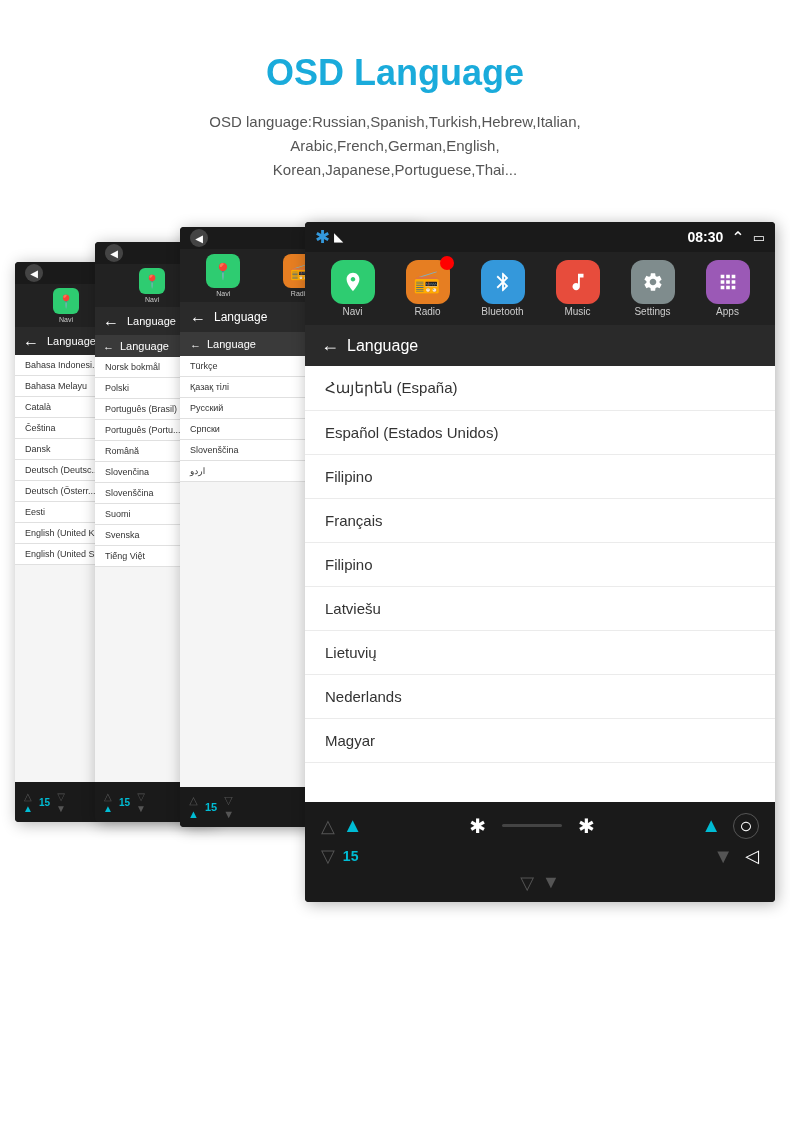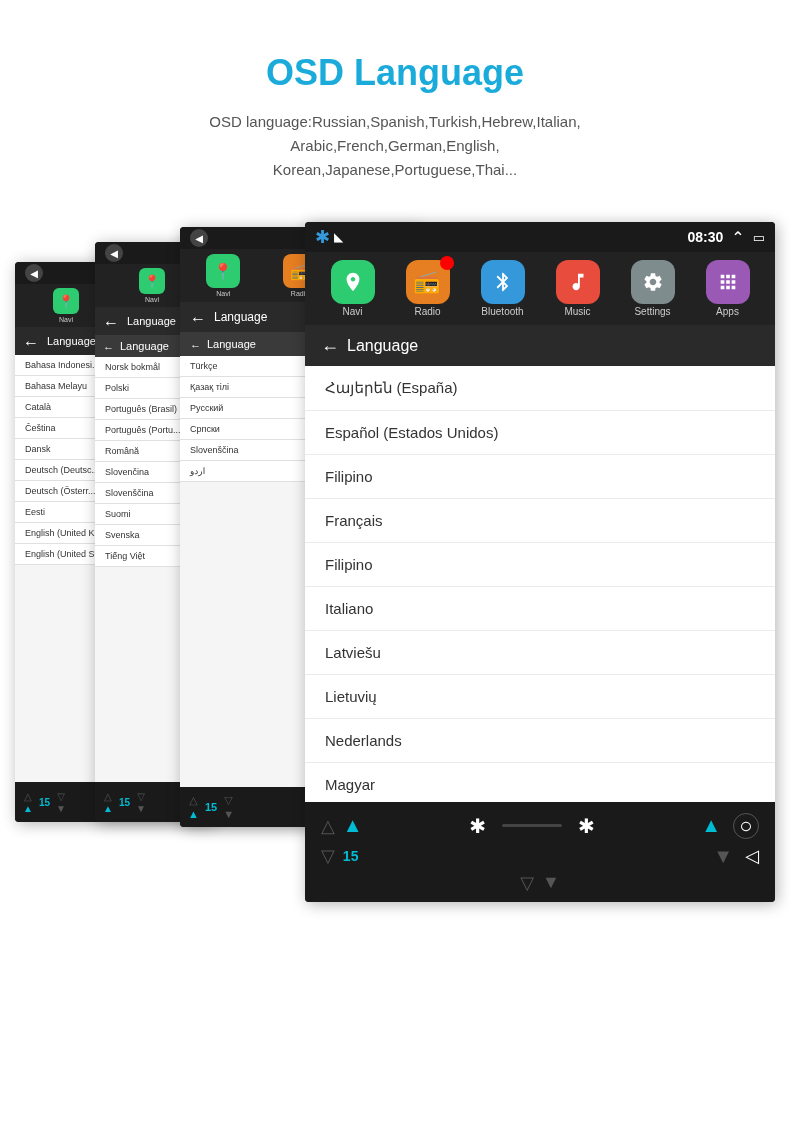--- a/index.html
+++ b/index.html
@@ -513,21 +513,20 @@
         <span class="back-arrow" style="font-size:18px;">←</span>
         <span>Language</span>
       </div>
 
       <div class="s4-lang-list">
         <div class="s4-lang-item">Հայերեն (España)</div>
         <div class="s4-lang-item">Español (Estados Unidos)</div>
         <div class="s4-lang-item">Filipino</div>
         <div class="s4-lang-item">Français</div>
         <div class="s4-lang-item">Filipino</div>
-        <div class="s4-lang-item">Italiano</div>
         <div class="s4-lang-item">Latviešu</div>
         <div class="s4-lang-item">Lietuvių</div>
         <div class="s4-lang-item">Nederlands</div>
         <div class="s4-lang-item">Magyar</div>
       </div>
 
       <div class="bottom-bar" style="height:100px; flex-direction:column; padding:4px 16px; justify-content:center; gap:0;">
 
         <div style="display:flex; align-items:center; justify-content:space-between; width:100%; padding:4px 0;">
           <div style="display:flex; align-items:center; gap:8px;">

